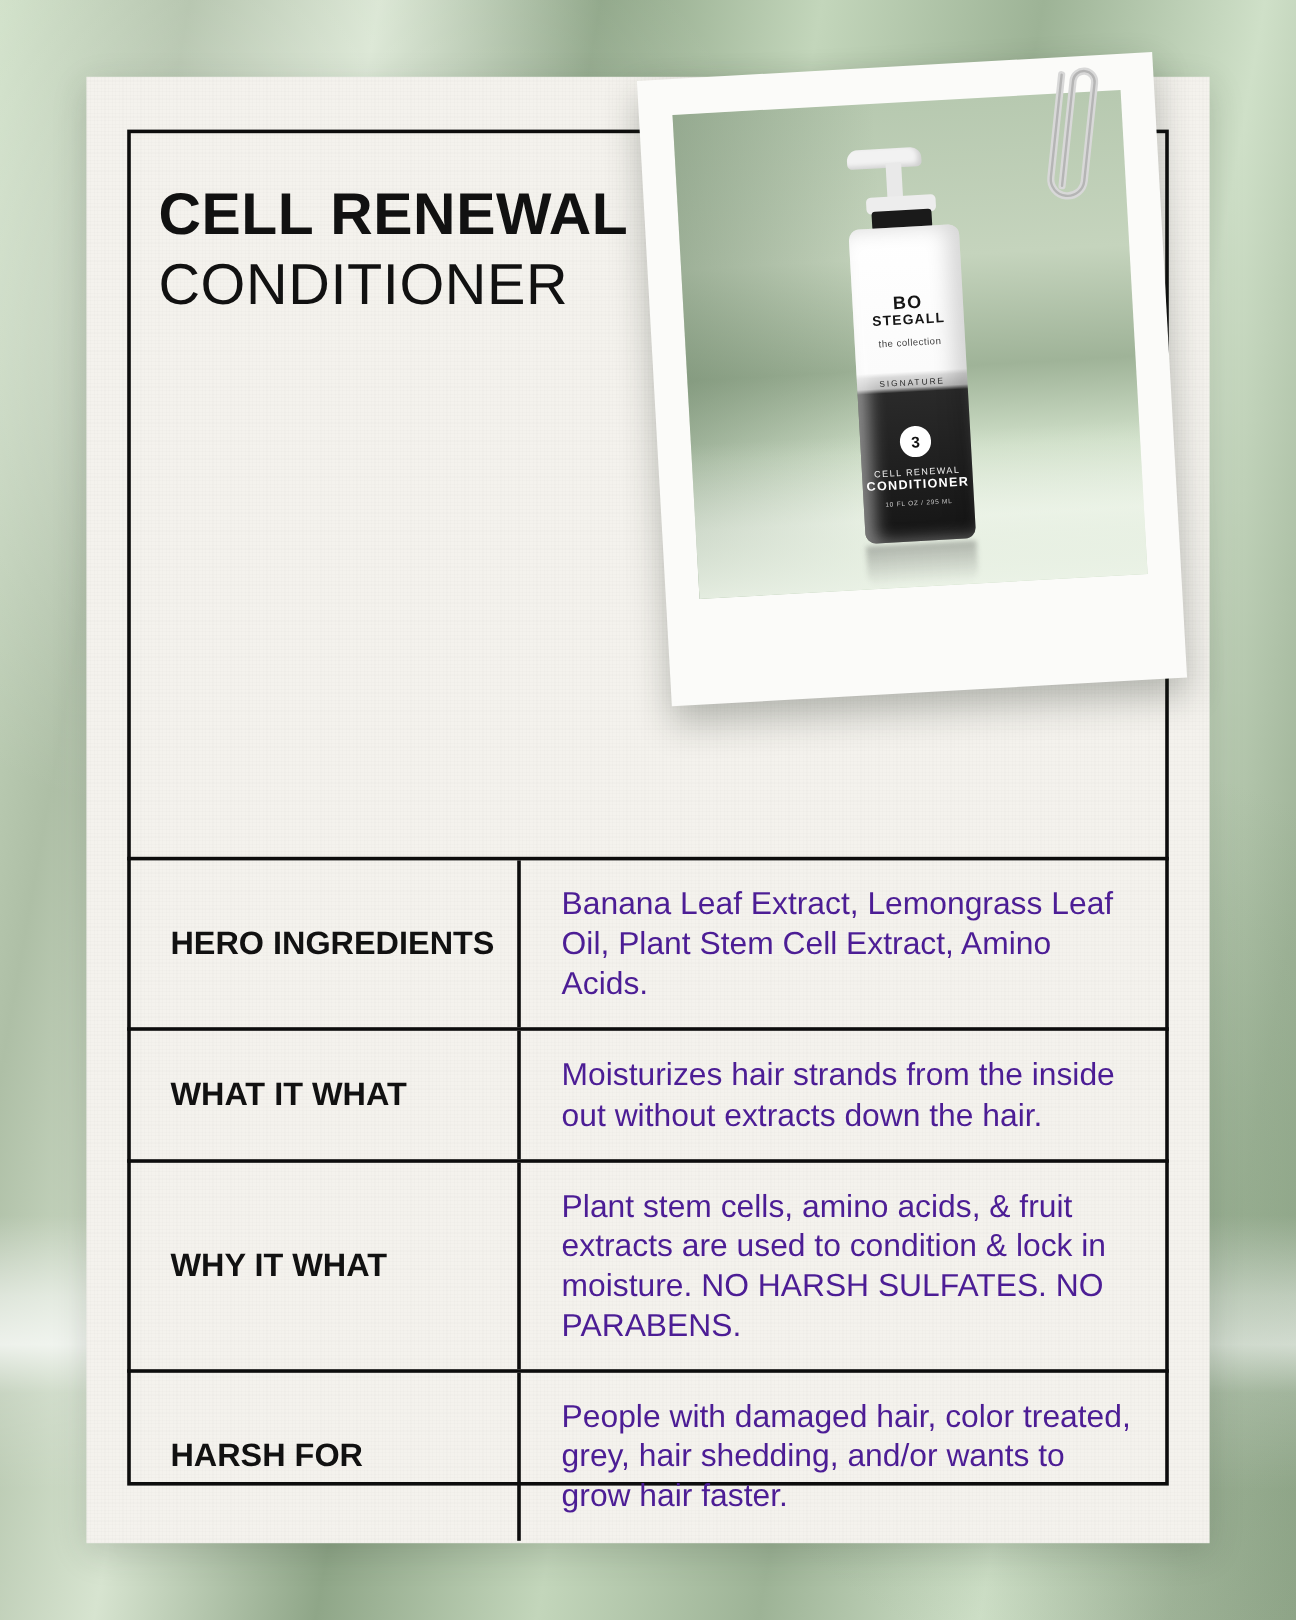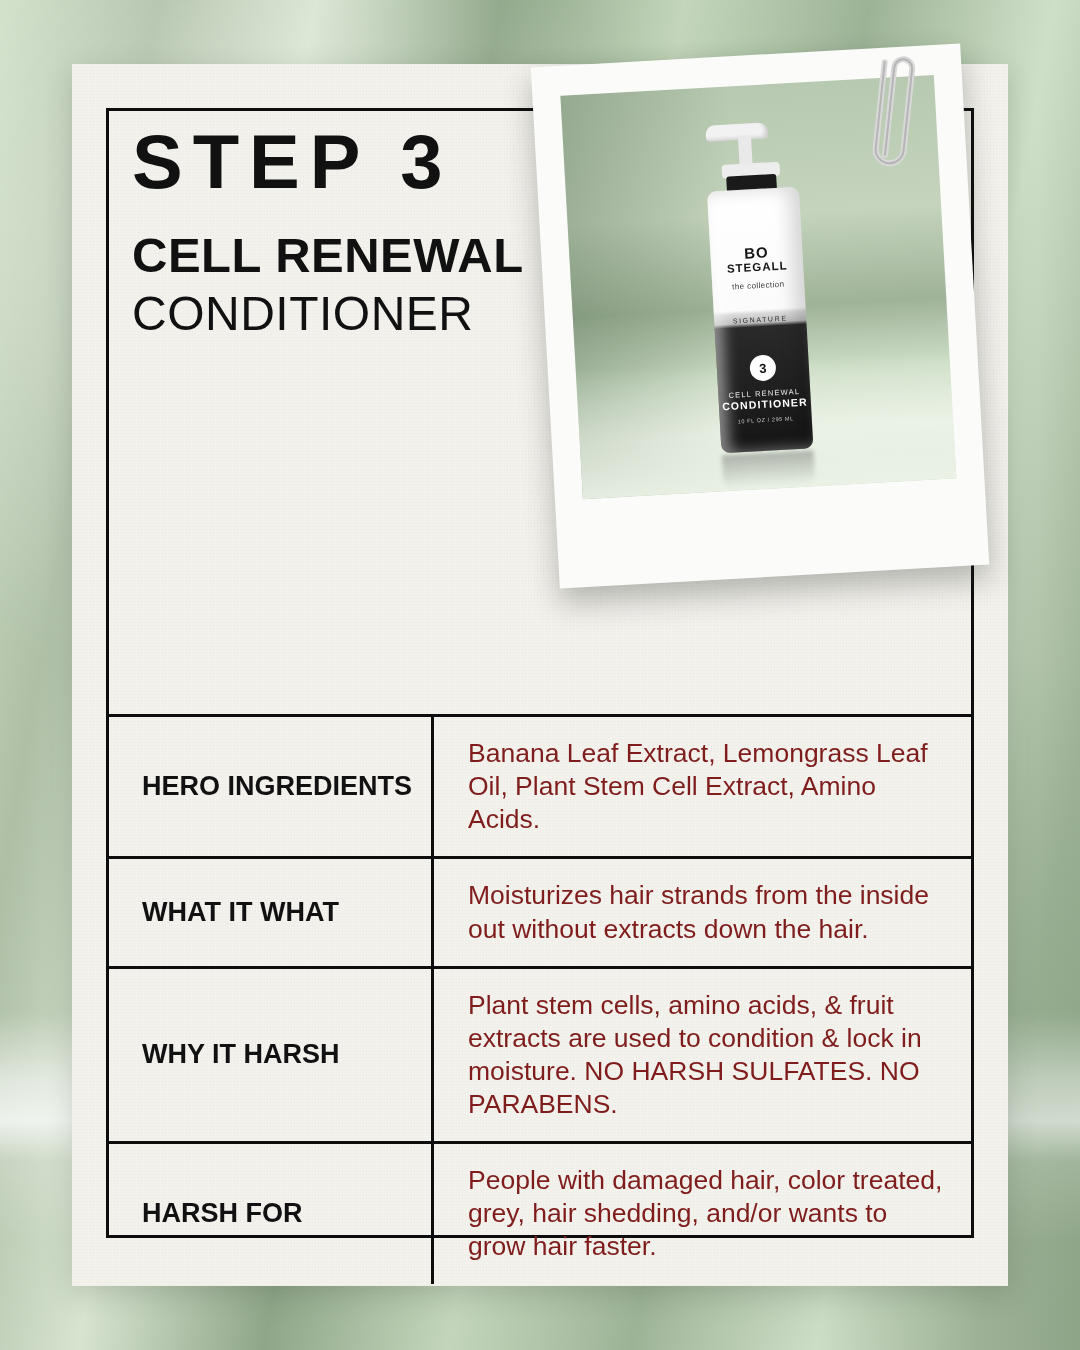--- a/index.html
+++ b/index.html
@@ -140,21 +140,21 @@
     color: #111;
     line-height: 1.22;
   }
   .cell-value {
     flex: 1 1 auto;
     display: flex;
     align-items: center;
     padding: 20px 26px 20px 34px;
     font-size: 26.5px;
     font-weight: 400;
-    color: #7f1d1d;
+    color: #4c1d95;
     line-height: 1.25;
   }
 
   
   .polaroid {
     position: absolute;
     left: 545px;
     top: 55px;
     width: 430px;
     height: 522px;
@@ -352,21 +352,20 @@
 <body>
 
 <div class="bg"></div>
 <div class="bg-soft"></div>
 
 <div class="card"></div>
 
 <div class="frame"></div>
 
 <div class="head-wrap">
-  <div class="step-title">STEP 3</div>
   <div class="product-line1">CELL RENEWAL</div>
   <div class="product-line2">CONDITIONER</div>
 </div>
 
 <div class="polaroid">
   <div class="photo">
     <div class="photo-shadow"></div>
 
     <div class="bottle">
       <div class="pump-nozzle"></div>
@@ -398,20 +397,20 @@
 <div class="table">
   <div class="row">
     <div class="cell-label">HERO INGREDIENTS</div>
     <div class="cell-value">Banana Leaf Extract, Lemongrass Leaf Oil, Plant Stem Cell Extract, Amino Acids.</div>
   </div>
   <div class="row">
     <div class="cell-label">WHAT IT WHAT</div>
     <div class="cell-value">Moisturizes hair strands from the inside out without extracts down the hair.</div>
   </div>
   <div class="row">
-    <div class="cell-label">WHY IT HARSH</div>
+    <div class="cell-label">WHY IT WHAT</div>
     <div class="cell-value">Plant stem cells, amino acids, &amp; fruit extracts are used to condition &amp; lock in moisture. NO HARSH SULFATES. NO PARABENS.</div>
   </div>
   <div class="row">
     <div class="cell-label">HARSH FOR</div>
     <div class="cell-value">People with damaged hair, color treated, grey, hair shedding, and/or wants to grow hair faster.</div>
   </div>
 </div>
 
 </body></html>

